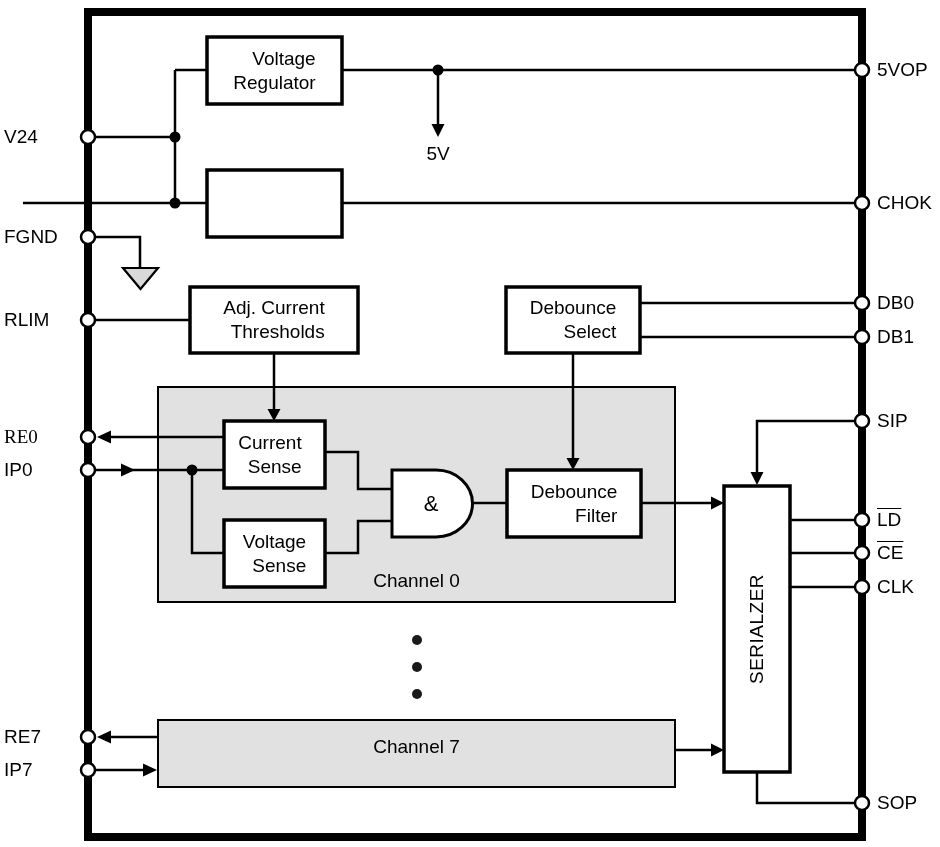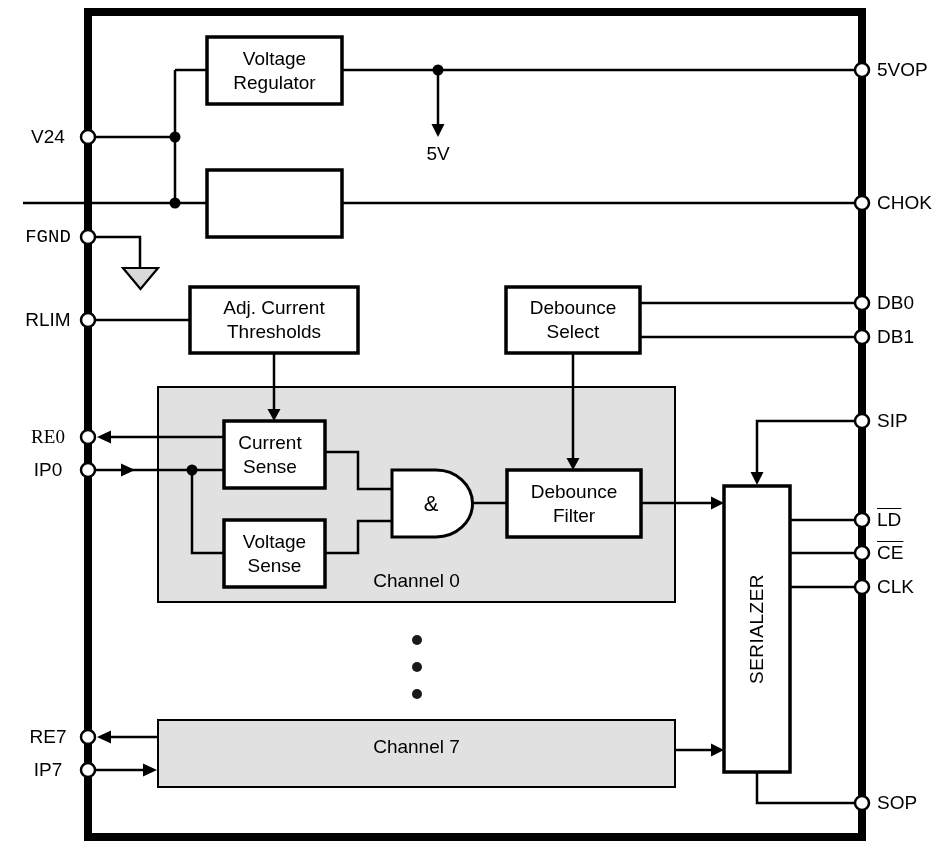--- a/index.html
+++ b/index.html
@@ -7,23 +7,23 @@
     position:relative;width:940px;height:847px;background:#ffffff;
     font-family:"Liberation Sans","DejaVu Sans",sans-serif;color:#000;
     overflow:hidden;
   }
   .stage svg{position:absolute;left:0;top:0;z-index:1;}
   .lbl{
     position:absolute;z-index:2;font-size:19px;line-height:24px;color:#000;
     white-space:pre-line;
   }
   .blk{
-    display:flex;align-items:center;justify-content:center;text-align:center;
+    display:flex;align-items:center;justify-content:center;text-align:right;
   }
-  .pinL{width:72px;left:12px;text-align:center;height:24px;}
+  .pinL{width:72px;left:4px;text-align:left;height:24px;}
   .pinR{left:877px;text-align:left;height:24px;white-space:nowrap;}
   .overline{text-decoration:overline;}
   .amp{font-size:22px;}
   .vert{align-items:center;justify-content:center;}
   .vert span{transform:rotate(-90deg);white-space:nowrap;display:block;letter-spacing:0.5px;}
 </style>
 </head>
 <body>
 
 <div class="stage">
@@ -138,21 +138,21 @@
 Sense</div>
   <div class="lbl blk amp" style="left:392px;top:470px;width:78px;height:67px;">&amp;</div>
   <div class="lbl blk" style="left:507px;top:470px;width:134px;height:67px;">Debounce
 Filter</div>
   <div class="lbl blk vert" style="left:724px;top:486px;width:66px;height:286px;"><span>SERIALZER</span></div>
   <div class="lbl blk" style="left:158px;top:566px;width:517px;height:30px;">Channel 0</div>
   <div class="lbl blk" style="left:158px;top:720px;width:517px;height:54px;">Channel 7</div>
   <div class="lbl blk" style="left:408px;top:142px;width:60px;height:24px;">5V</div>
 
   <div class="lbl pinL" style="top:125px;">V24</div>
-  <div class="lbl pinL" style="top:225px;font-family:Liberation Mono, monospace;">FGND</div>
+  <div class="lbl pinL" style="top:225px;">FGND</div>
   <div class="lbl pinL" style="top:308px;">RLIM</div>
   <div class="lbl pinL" style="top:425px;font-family:Liberation Serif, serif;">RE0</div>
   <div class="lbl pinL" style="top:458px;">IP0</div>
   <div class="lbl pinL" style="top:725px;">RE7</div>
   <div class="lbl pinL" style="top:758px;">IP7</div>
 
   <div class="lbl pinR" style="top:58px;">5VOP</div>
   <div class="lbl pinR" style="top:191px;text-align:center;">CHOK</div>
   <div class="lbl pinR" style="top:291px;">DB0</div>
   <div class="lbl pinR" style="top:325px;">DB1</div>

